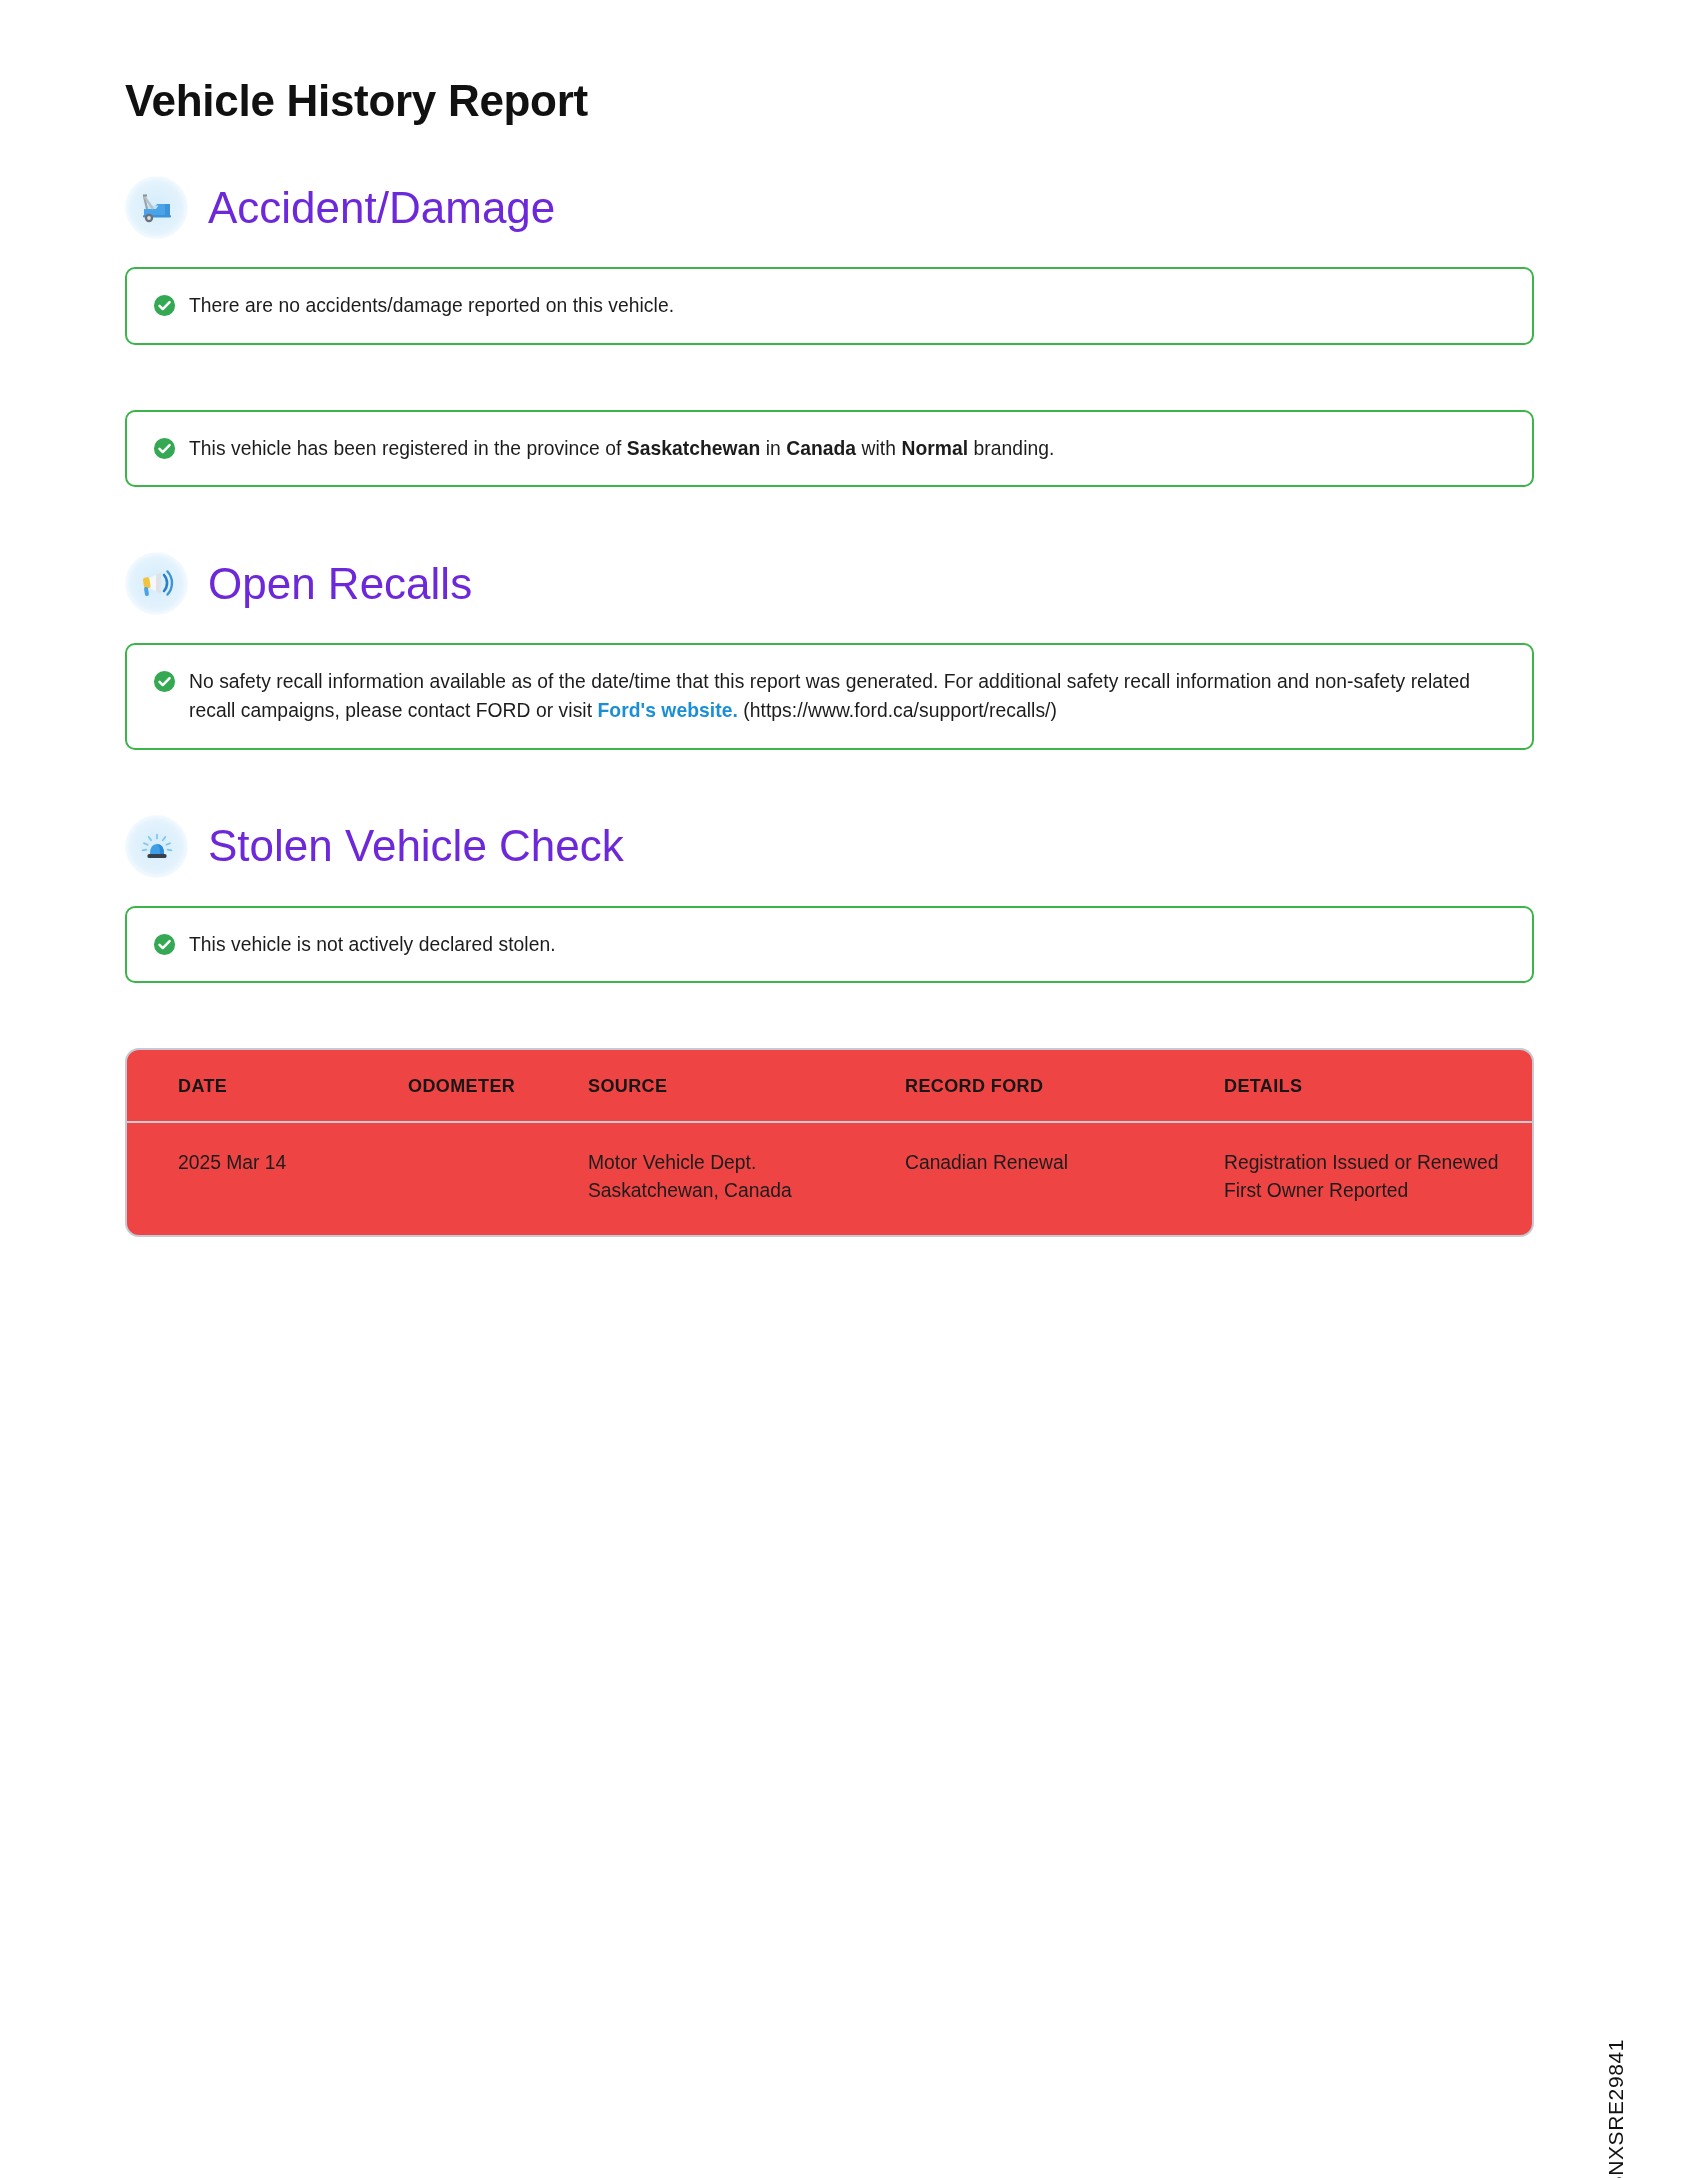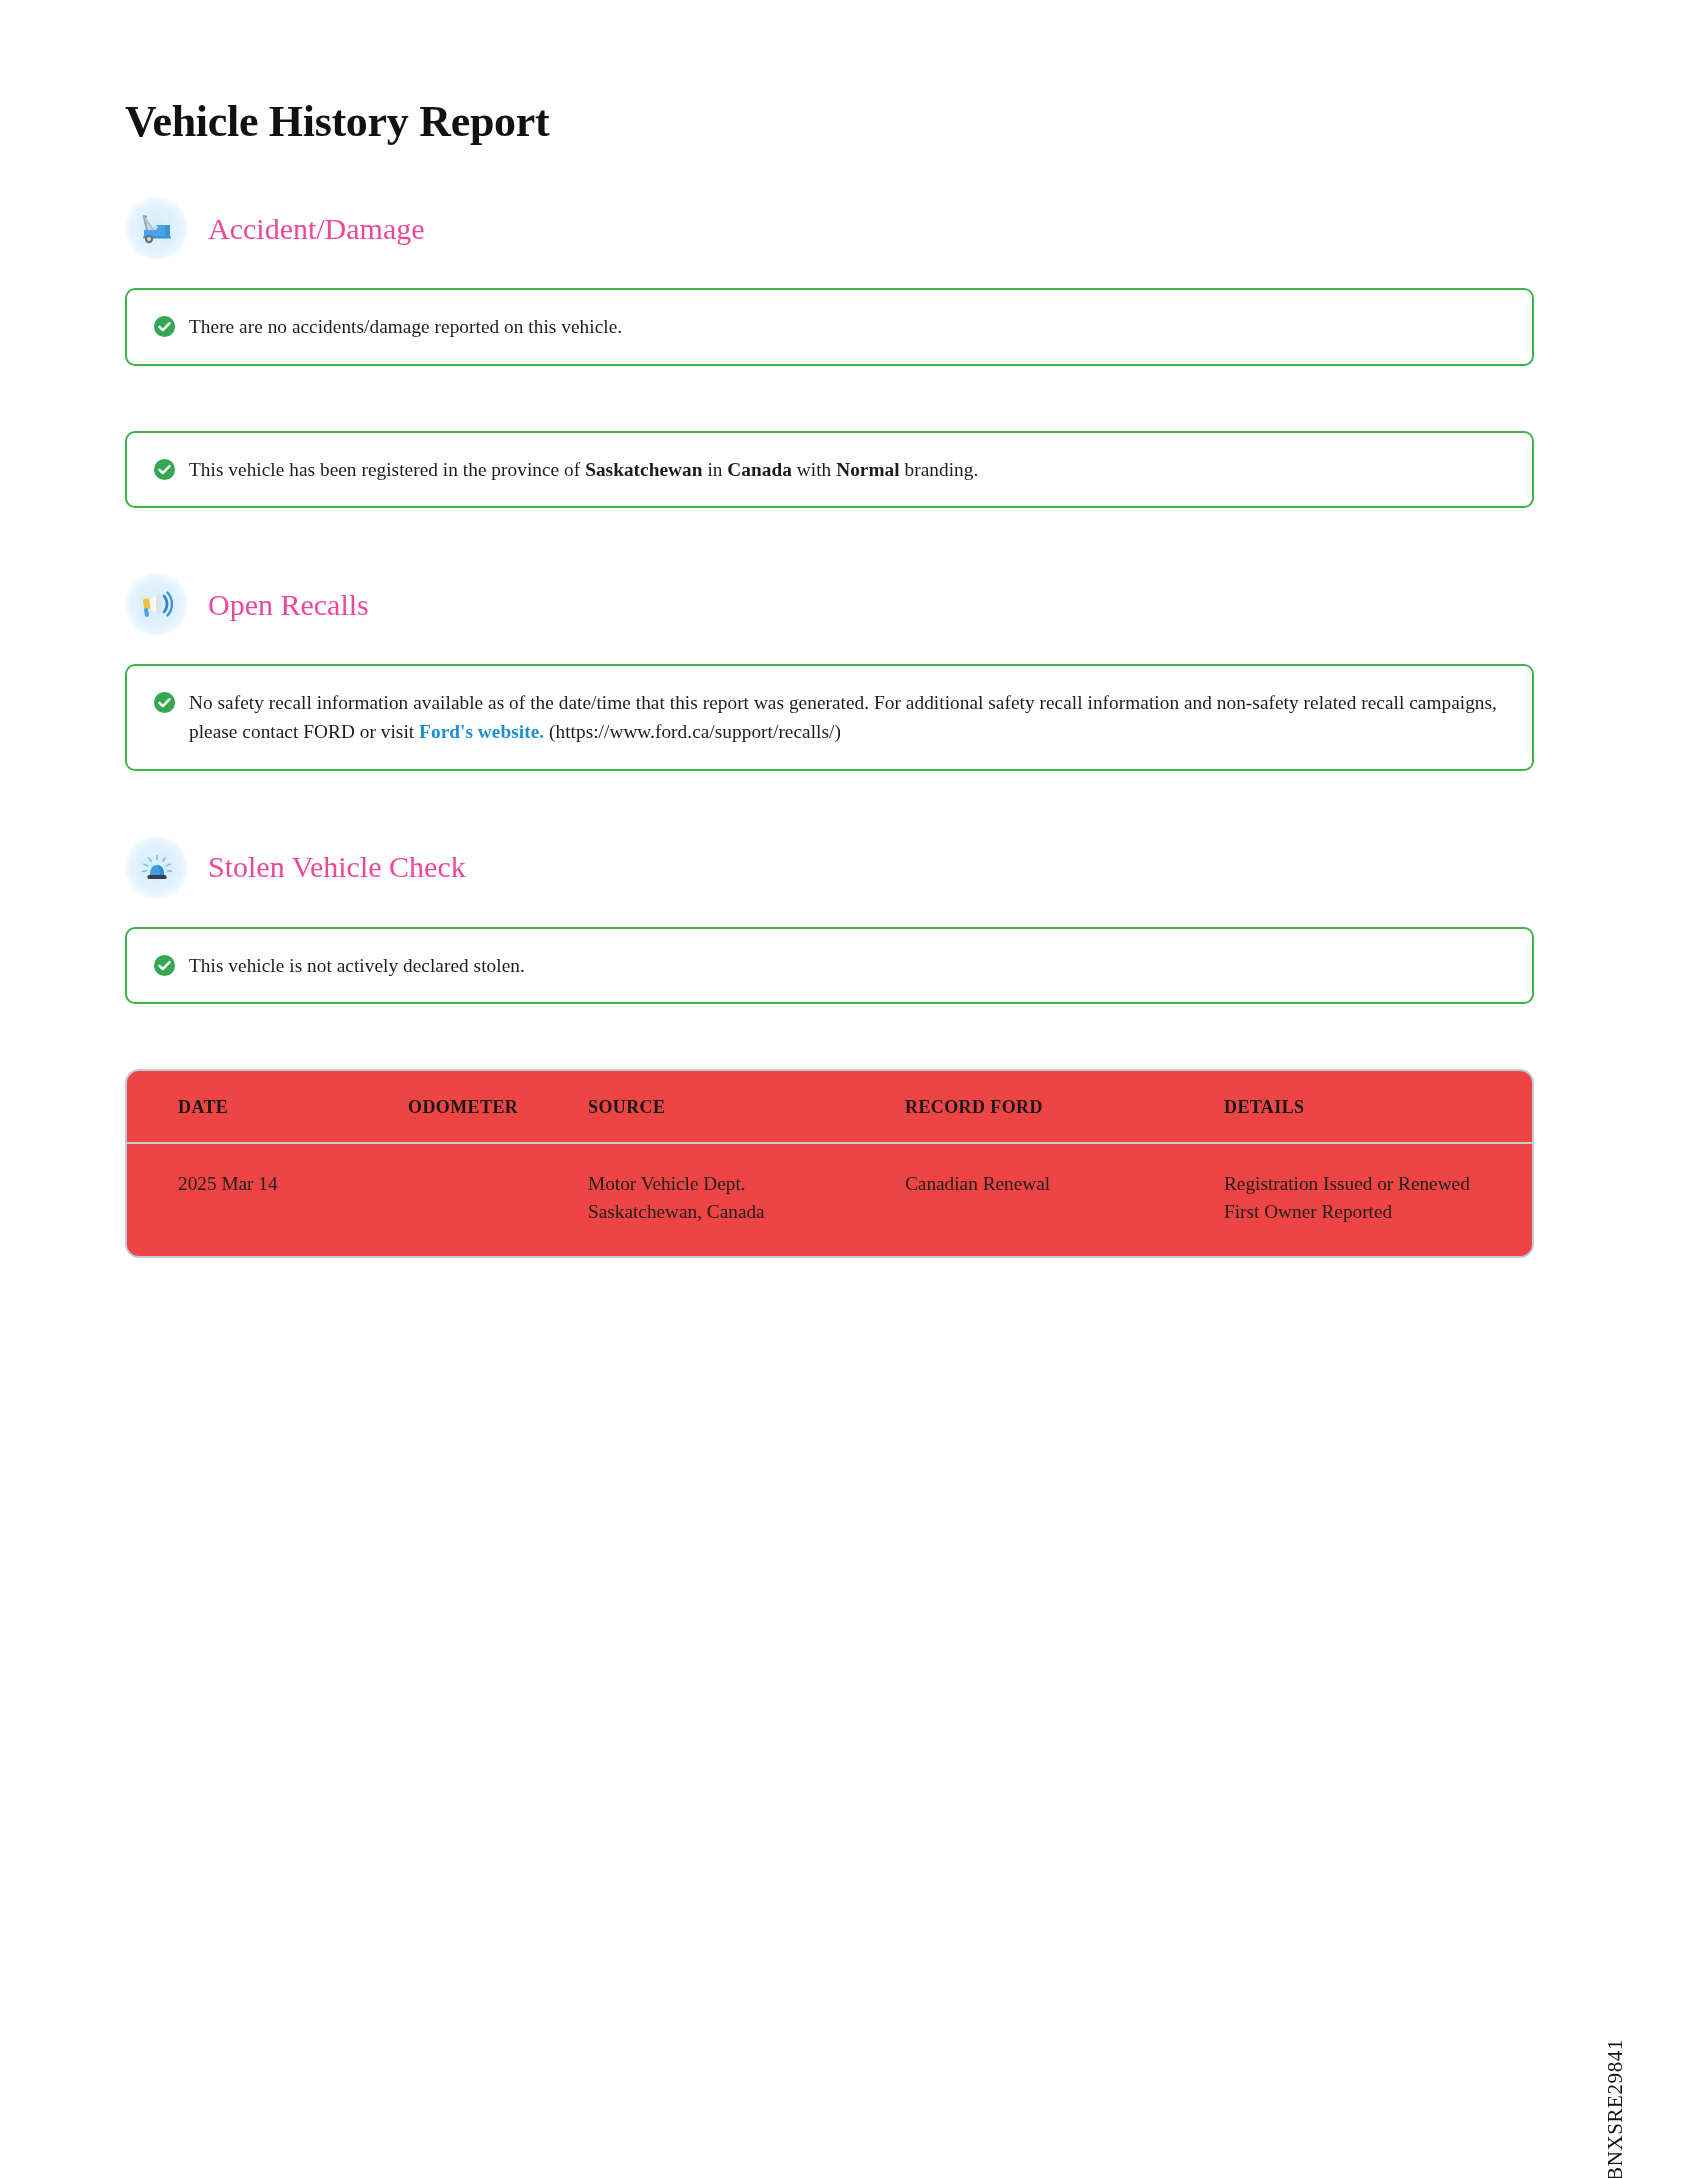--- a/index.html
+++ b/index.html
@@ -14,22 +14,21 @@
     font-family: "Liberation Sans", sans-serif;
     color: #1a1a1a;
     overflow: hidden;
   }
   .page {
     position: absolute;
     left: 0; top: 0;
     width: 1683px;
     height: 2178px;
     box-sizing: border-box;
-    padding: 98px 149px 0 125px;
-    font-family: Liberation Serif, serif;
+    padding: 77px 149px 0 125px;
   }
 
   
   .report-title {
     font-size: 44px;
     font-weight: bold;
     letter-spacing: -0.3px;
     color: #111111;
     margin: 0 0 51px 0;
     line-height: 1.1;
@@ -50,23 +49,23 @@
     height: 63px;
     border-radius: 50%;
     flex: 0 0 63px;
     display: flex;
     align-items: center;
     justify-content: center;
     background: radial-gradient(circle at 50% 50%, #d3ecfb 0%, #e4f3fd 58%, rgba(230,245,253,0) 78%);
   }
   .sec-icon svg { display:block; }
   .section-title {
-    font-size: 30px;
+    font-size: 44px;
     font-weight: 400;
-    color: #ec4899;
+    color: #6d28d9;
     line-height: 1;
   }
 
   
   .alert {
     border: 2px solid #3cb44a;
     border-radius: 10px;
     background: #ffffff;
     padding: 22px 26px 22px 26px;
     box-sizing: border-box;

